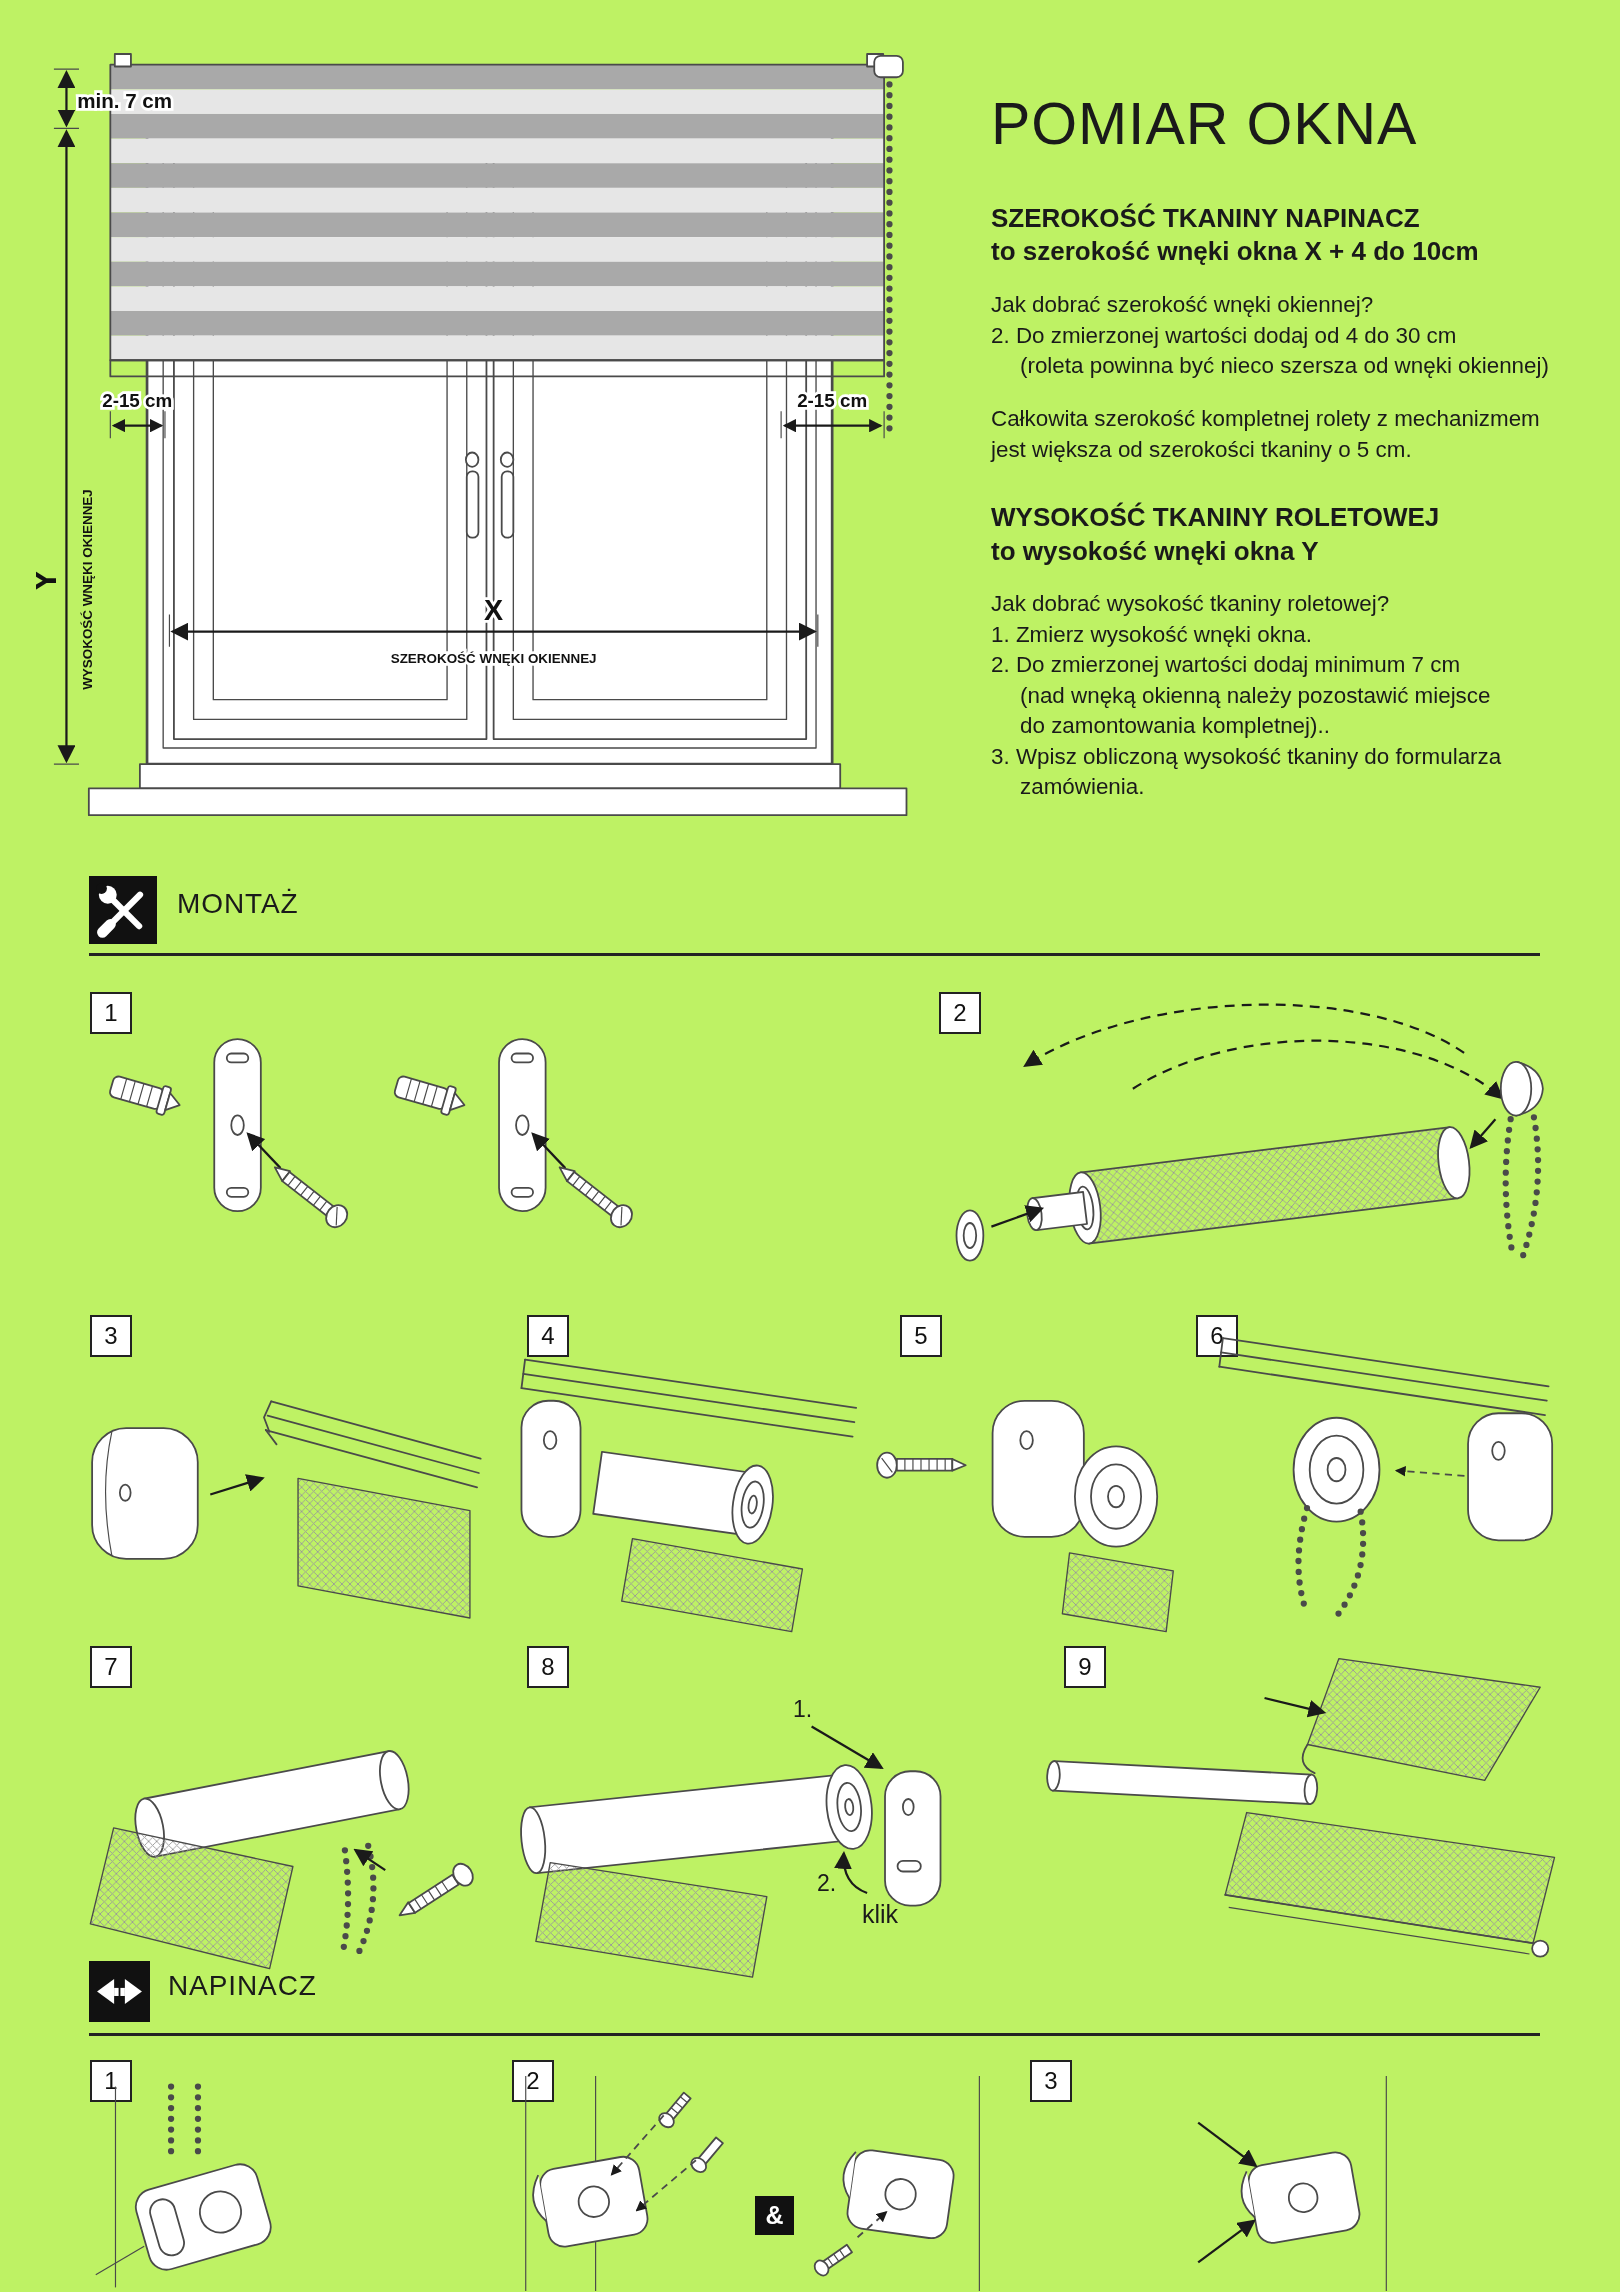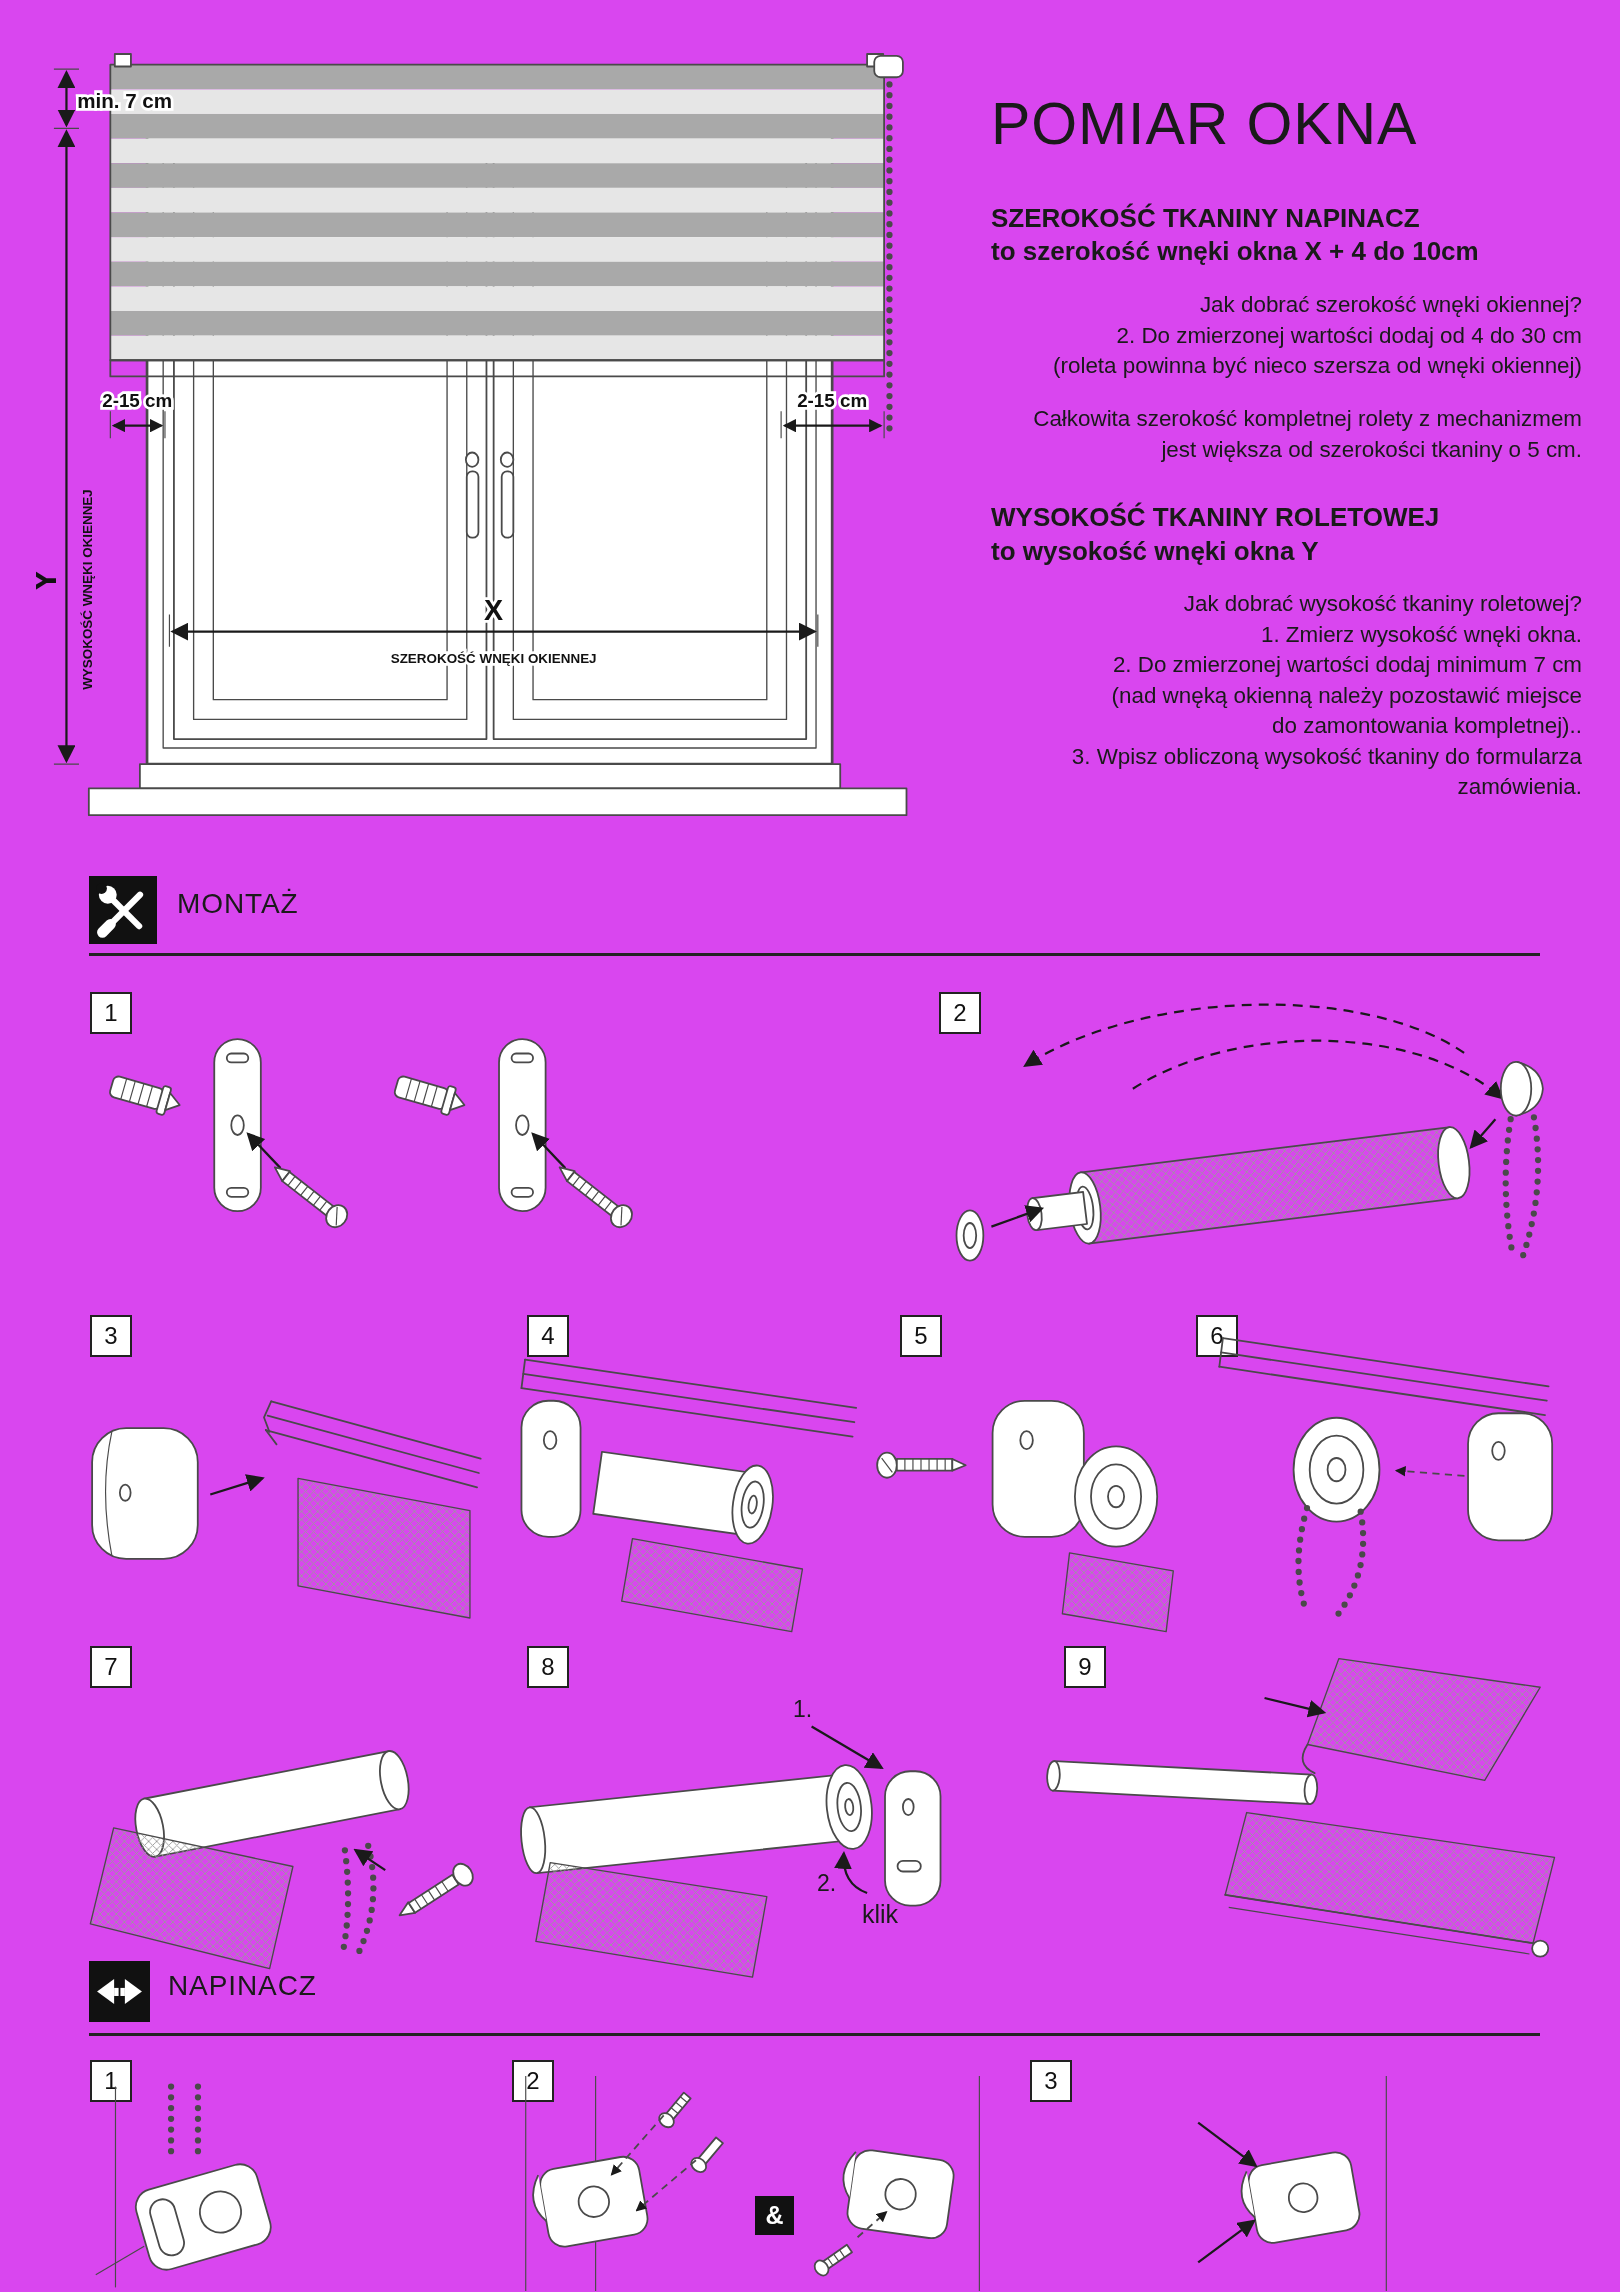--- a/index.html
+++ b/index.html
@@ -1,24 +1,24 @@
 <!DOCTYPE html>
 <html style="font-size:14.3px"><head>
 <meta charset="utf-8">
 <style>
   html,body{margin:0;padding:0;background:#fff;}
-  .page{position:relative;width:1620px;height:2293px;background:#d946ef;overflow:hidden;
+  .page{position:relative;width:1620px;height:2293px;background:#bef264;overflow:hidden;
         font-family:"Liberation Sans",sans-serif;color:#1a1a1a;}
   .abs{position:absolute;}
   
   .text-col{position:absolute;left:991px;top:90px;width:591px;}
   .doc-title{font-size:59px;font-weight:400;letter-spacing:0.9px;margin:0 0 44px 0;}
   .subhead{font-size:26px;font-weight:700;line-height:1.28;margin:0;}
   .subhead.mt{margin-top:36px;}
-  .para{font-size:22.4px;line-height:1.36;margin-top:21.5px;text-align:right;}
+  .para{font-size:22.4px;line-height:1.36;margin-top:21.5px;}
   .para .ind{padding-left:29px;}
   .para.note{margin-top:23px;}
   
   .sec-label{font-size:28px;font-weight:400;letter-spacing:0.9px;color:#1a1a1a;}
   .rule{height:2.7px;background:#232323;}
   
   .stepbox{width:38px;height:38px;border:2.2px solid #222;background:#fff;
            display:flex;align-items:center;justify-content:center;font-size:24px;color:#111;}
   .ann{font-size:23px;color:#1a1a1a;}
   .amp{width:39px;height:39px;background:#111;color:#fff;display:flex;align-items:center;

